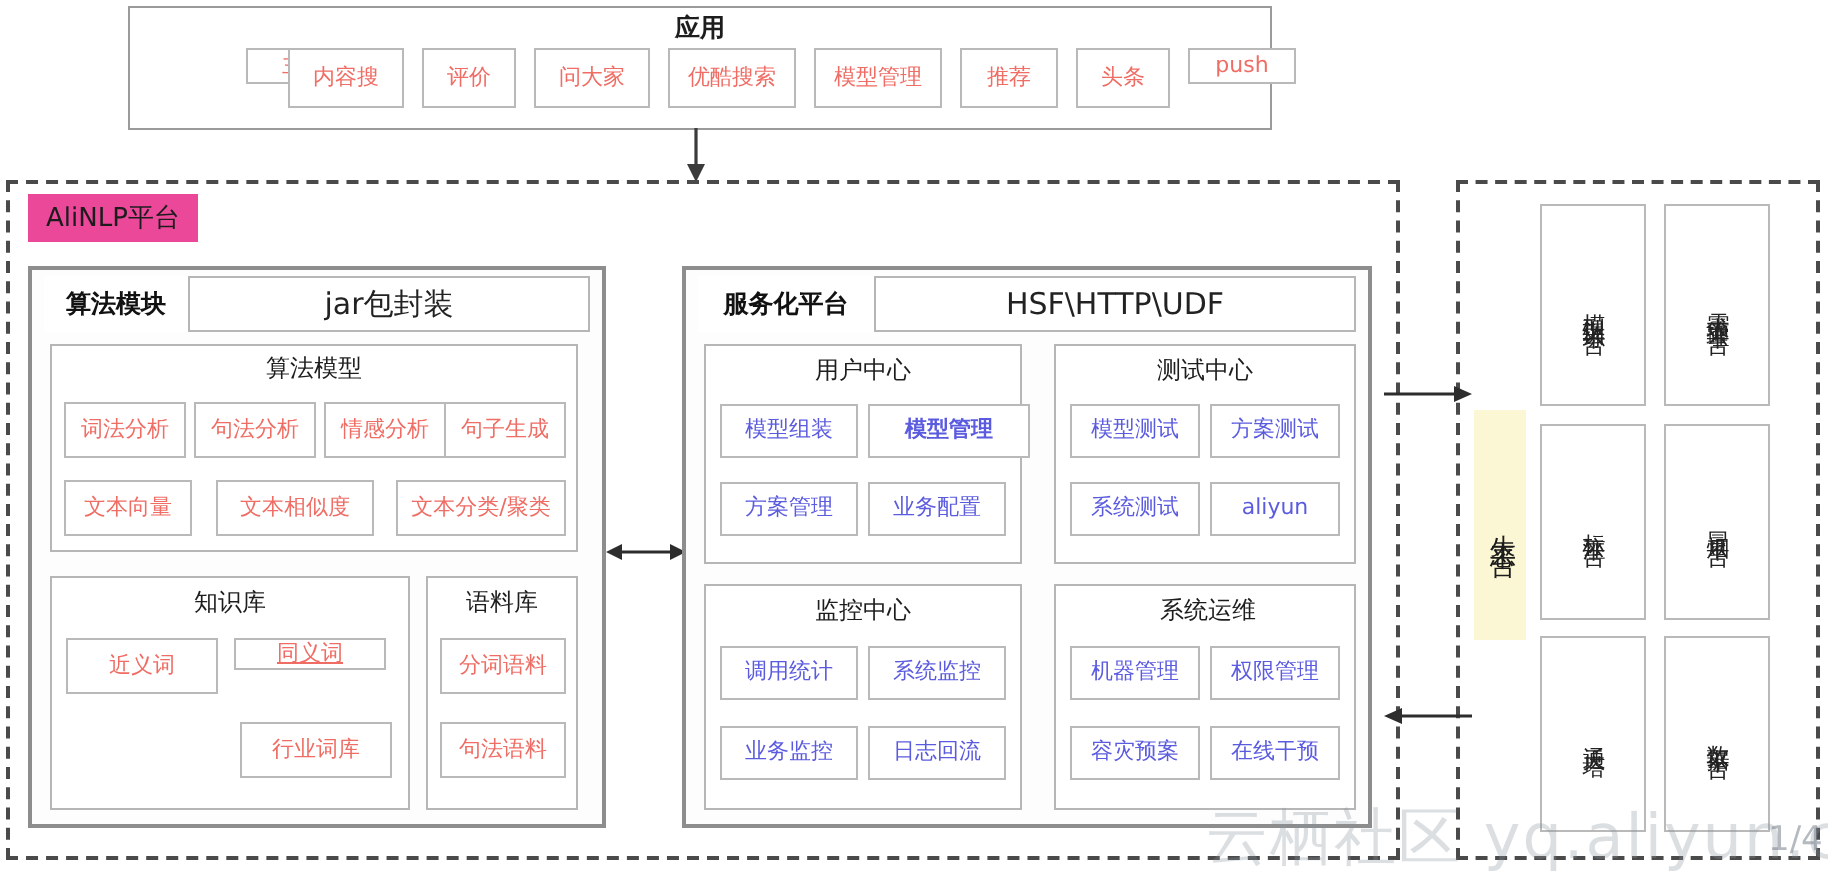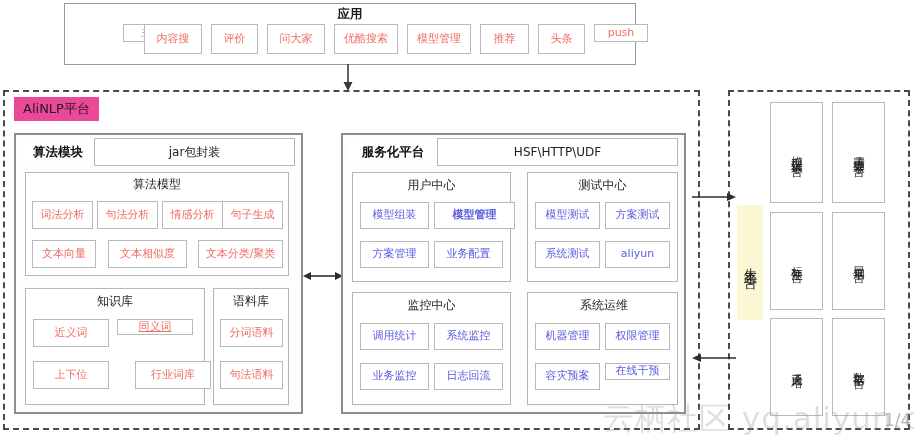--- a/index.html
+++ b/index.html
@@ -85,21 +85,21 @@
     box-sizing: border-box;
   }
   .tab-value {
     position: absolute;
     border: 1px solid #b6b6b6;
     background: #ffffff;
     box-sizing: border-box;
     display: flex;
     align-items: center;
     justify-content: center;
-    font-size: 12px;
+    font-size: 15px;
     color: #222;
     white-space: nowrap;
   }
 
   
   .hl-label {
     position: absolute;
     background: #ec4899;
     display: flex;
     align-items: center;
@@ -199,22 +199,21 @@
   <div class="chip red" style="left:222px; top:201px; width:61px; height:28px;">句子生成</div>
 
   <div class="chip red" style="left:32px;  top:240px; width:64px; height:28px;">文本向量</div>
   <div class="chip red" style="left:108px; top:240px; width:79px; height:28px;">文本相似度</div>
   <div class="chip red" style="left:198px; top:240px; width:85px; height:28px;">文本分类/聚类</div>
 
   <div class="inner-box" style="left:25px; top:288px; width:180px; height:117px;"></div>
   <div class="sec-title" style="left:25px; top:293px; width:180px;">知识库</div>
   <div class="chip red" style="left:33px;  top:319px; width:76px; height:28px;">近义词</div>
   <div class="chip red" style="left:117px; top:319px; width:76px; height:16px;text-decoration:underline;">同义词</div>
-  <div class="chip red" style="left:33px;  top:361px; width:76px; height:28px;">上下位</div>
-  <div class="chip red" style="left:135px; top:361px; width:76px; height:28px;">行业词库</div>
+  <div class="chip red" style="left:120px; top:361px; width:76px; height:28px;">行业词库</div>
 
   <div class="inner-box" style="left:213px; top:288px; width:76px; height:117px;"></div>
   <div class="sec-title" style="left:213px; top:293px; width:76px;">语料库</div>
   <div class="chip red" style="left:220px; top:319px; width:63px; height:28px;">分词语料</div>
   <div class="chip red" style="left:220px; top:361px; width:63px; height:28px;">句法语料</div>
 
   <svg class="arrow-svg" style="left:303px; top:268px; width:40px; height:16px;">
     <line x1="6" y1="8" x2="34" y2="8" stroke="#2d2d2d" stroke-width="1.6"></line>
     <polygon points="0,8 8,4 8,12" fill="#2d2d2d"></polygon>
     <polygon points="40,8 32,4 32,12" fill="#2d2d2d"></polygon>
@@ -243,21 +242,21 @@
   <div class="chip blue" style="left:360px; top:323px; width:69px; height:27px;">调用统计</div>
   <div class="chip blue" style="left:434px; top:323px; width:69px; height:27px;">系统监控</div>
   <div class="chip blue" style="left:360px; top:363px; width:69px; height:27px;">业务监控</div>
   <div class="chip blue" style="left:434px; top:363px; width:69px; height:27px;">日志回流</div>
 
   <div class="inner-box" style="left:527px; top:292px; width:151px; height:113px;"></div>
   <div class="sec-title" style="left:527px; top:297px; width:154px;">系统运维</div>
   <div class="chip blue" style="left:535px; top:323px; width:65px; height:27px;">机器管理</div>
   <div class="chip blue" style="left:605px; top:323px; width:65px; height:27px;">权限管理</div>
   <div class="chip blue" style="left:535px; top:363px; width:65px; height:27px;">容灾预案</div>
-  <div class="chip blue" style="left:605px; top:363px; width:65px; height:17px;">在线干预</div>
+  <div class="chip blue" style="left:605px; top:363px; width:65px; height:27px;">在线干预</div>
 
   <div class="dashed-box" style="left:728px; top:90px; width:182px; height:340px;"></div>
   <div class="hl-vert" style="left:737px; top:205px; width:26px; height:115px;">生态平台</div>
 
   <div class="v-chip" style="left:770px; top:102px; width:53px; height:101px;">模型训练平台</div>
   <div class="v-chip" style="left:832px; top:102px; width:53px; height:101px;">需求管理平台</div>
   <div class="v-chip" style="left:770px; top:212px; width:53px; height:98px;">标注平台</div>
   <div class="v-chip" style="left:832px; top:212px; width:53px; height:98px;">冒烟平台</div>
   <div class="v-chip" style="left:770px; top:318px; width:53px; height:98px;">通天塔</div>
   <div class="v-chip" style="left:832px; top:318px; width:53px; height:98px;">数据平台</div>

